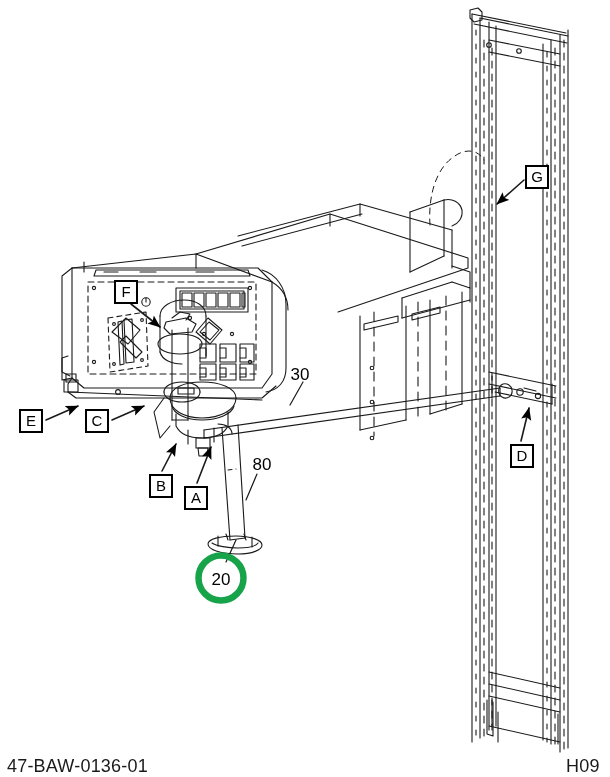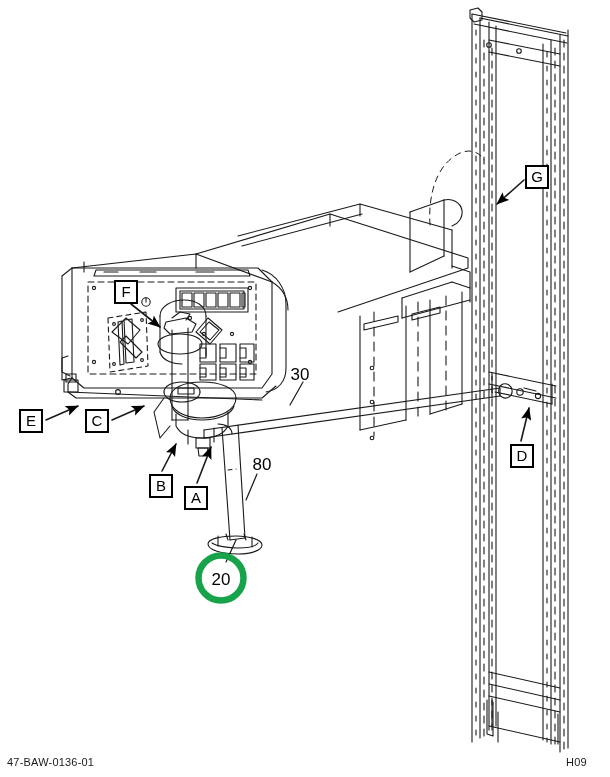--- a/index.html
+++ b/index.html
@@ -23,21 +23,21 @@
   }
   svg.art {
     position: absolute;
     left: 0; top: 0;
     width: 610px;
     height: 777px;
     display: block;
   }
   .footer-text {
     position: absolute;
-    font-size: 11px;
+    font-size: 18px;
     color: #1a1a1a;
     letter-spacing: 0.2px;
     white-space: nowrap;
   }
   #footer-left { left: 7px; top: 756px; }
   #footer-right { left: 566px; top: 756px; }
 </style>
 </head>
 <body>
 

